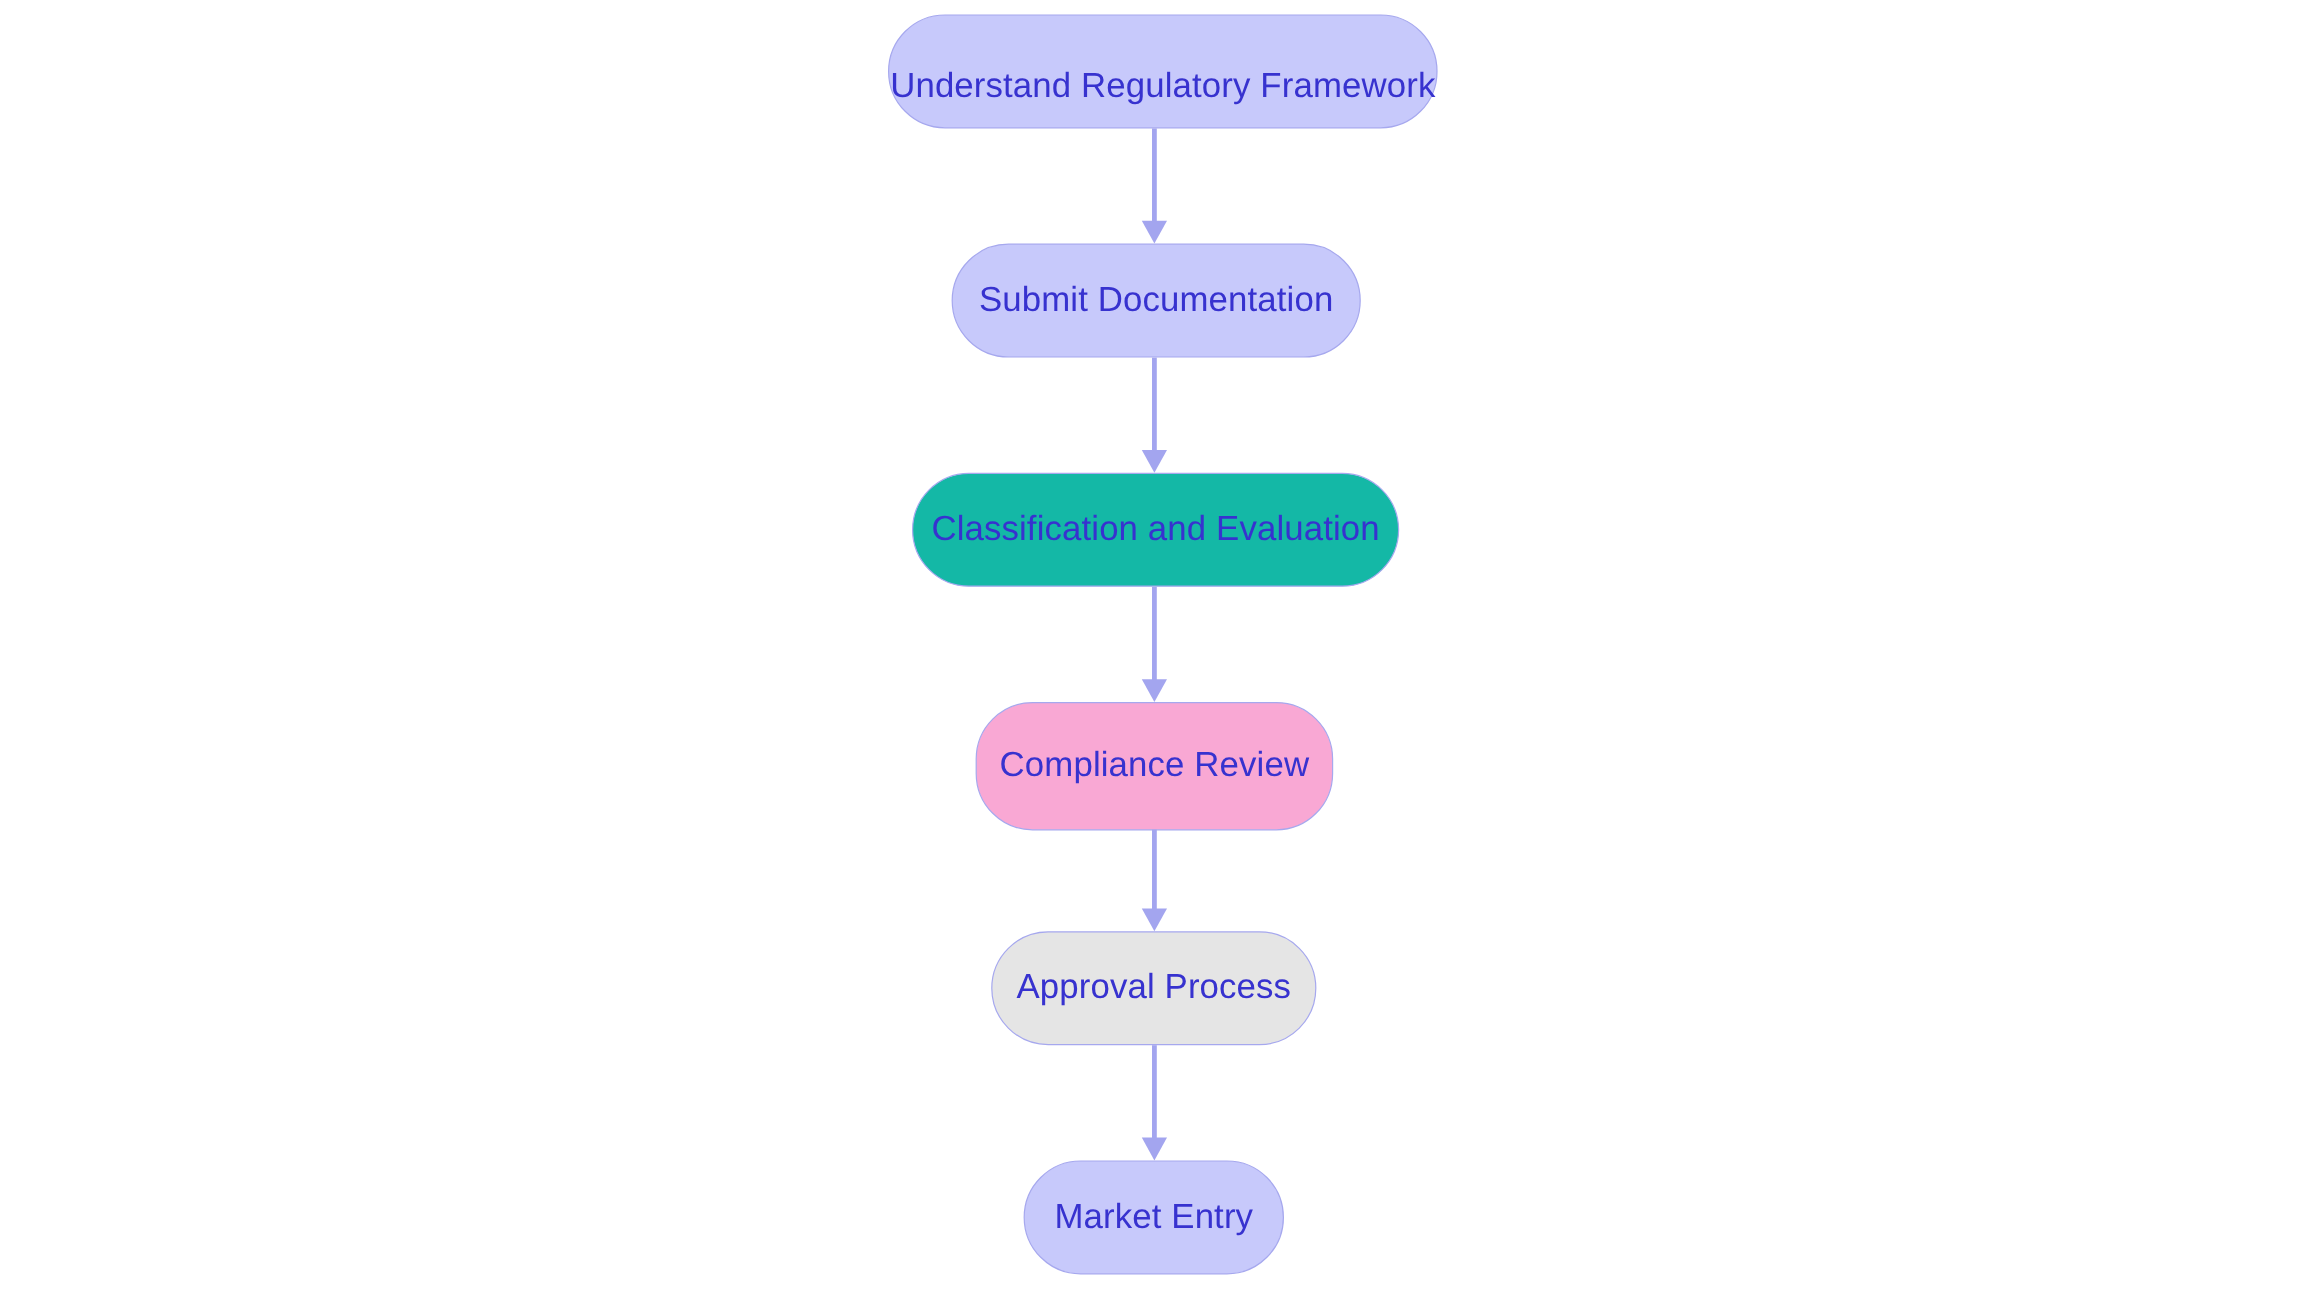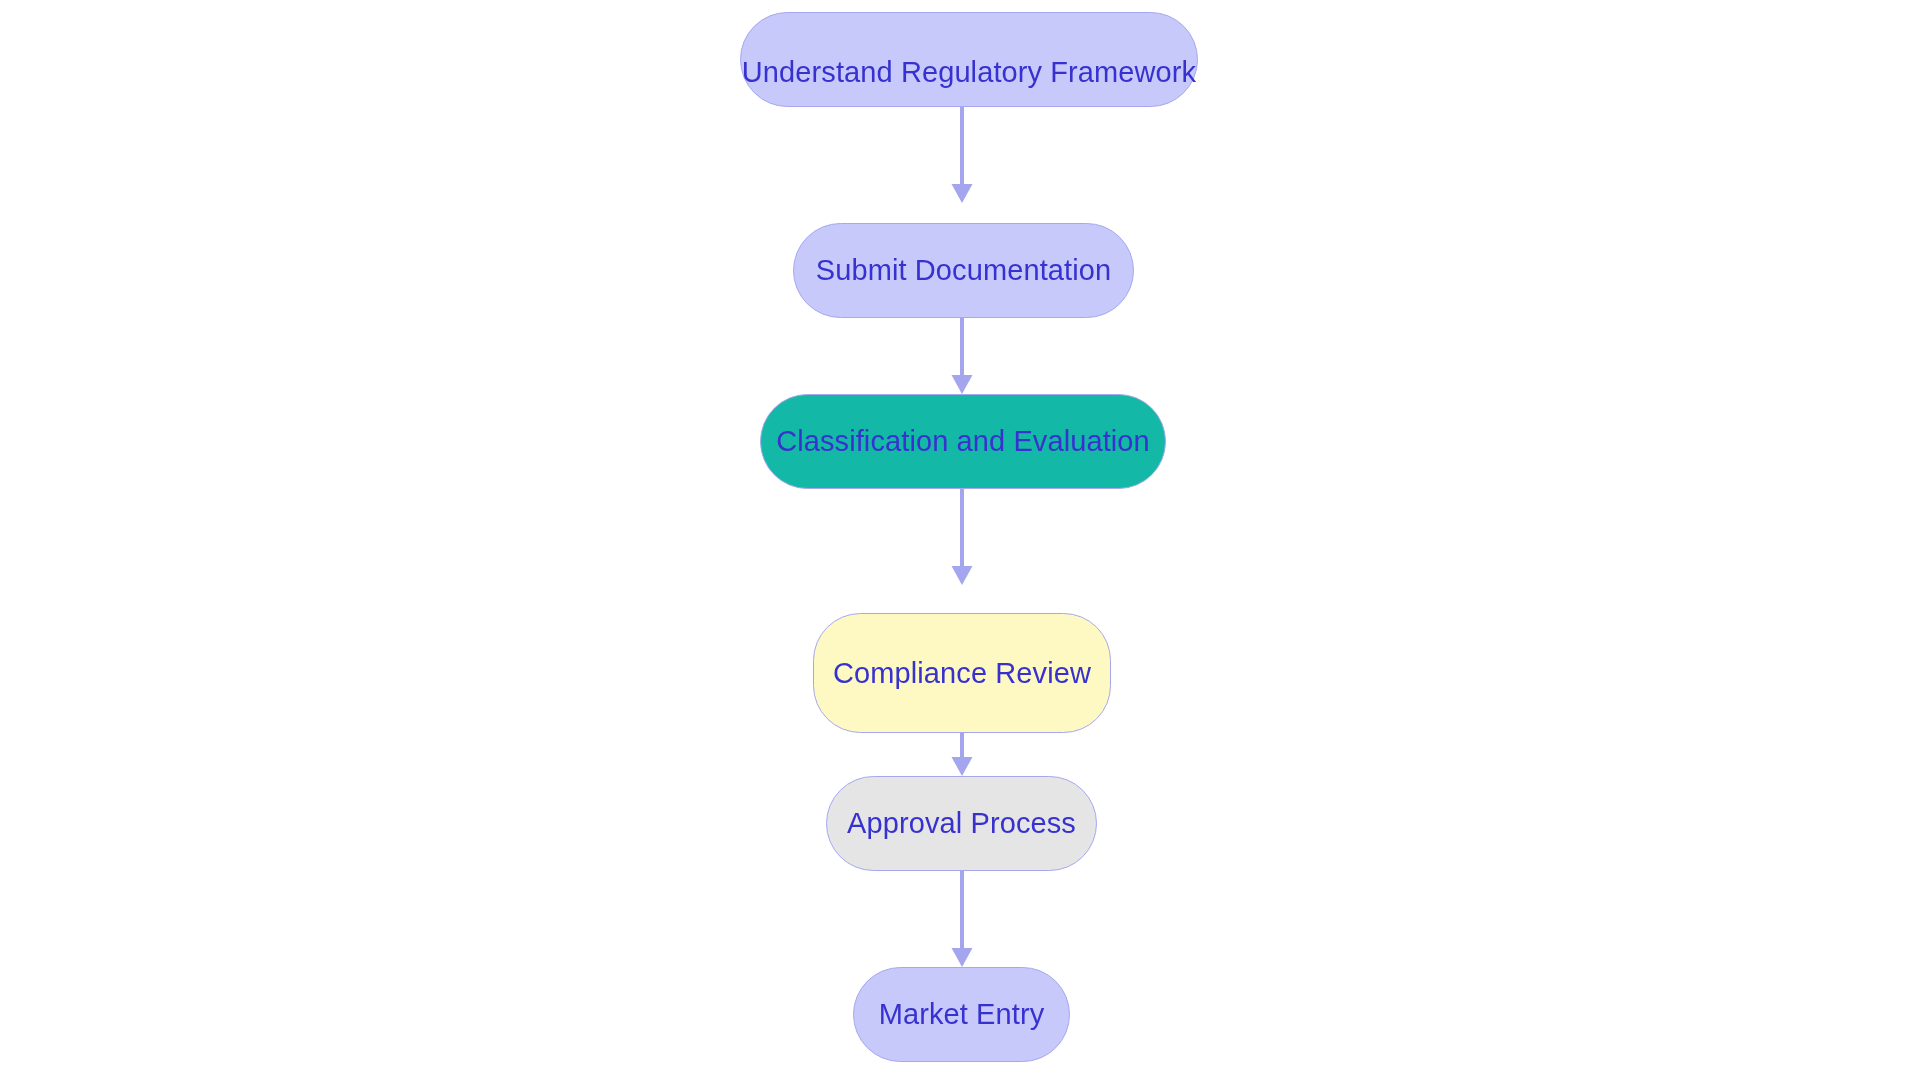--- a/index.html
+++ b/index.html
@@ -72,29 +72,29 @@
       <g>
         <line x1="962" y1="871" x2="962" y2="949" stroke="#a3a5ef" stroke-width="4"></line>
         <polygon points="951.5,948 972.5,948 962,967" fill="#a3a5ef"></polygon>
       </g>
     </svg>
 
   <div class="node" style="left: 740px; top: 12px; width: 458px; height: 95px; background: rgb(199, 201, 251); border-color: rgb(166, 168, 238); border-radius: 47.5px;">
     <span class="node-label" style="color: rgb(55, 50, 207); margin-top: 25px;">Understand Regulatory Framework</span>
   </div>
 
-  <div class="node" style="left: 793px; top: 203px; width: 341px; height: 95px; background: rgb(199, 201, 251); border-color: rgb(166, 168, 238); border-radius: 47.5px; margin-top: 20px;">
+  <div class="node" style="left: 793px; top: 203px; width: 341px; height: 95px; background: rgb(199, 201, 251); border-color: rgb(166, 168, 238); border-radius: 47.5px;">
     <span class="node-label" style="color: rgb(55, 50, 207);">Submit Documentation</span>
   </div>
 
   <div class="node" style="left: 760px; top: 394px; width: 406px; height: 95px; background: #14b8a6; border-color: rgb(166, 168, 238); border-radius: 47.5px;">
     <span class="node-label" style="color: rgb(55, 50, 207);">Classification and Evaluation</span>
   </div>
 
-  <div class="node" style="left: 813px; top: 613px; width: 298px; height: 120px; background: #fef9c3; border-color: rgb(166, 168, 238); border-radius: 47.5px;">
+  <div class="node" style="left: 813px; top: 585px; width: 298px; height: 107px; background: #f9a8d4; border-color: rgb(166, 168, 238); border-radius: 47.5px;">
     <span class="node-label" style="color: rgb(55, 50, 207);">Compliance Review</span>
   </div>
 
   <div class="node" style="left: 826px; top: 776px; width: 271px; height: 95px; background: #e5e5e5; border-color: rgb(166, 168, 238); border-radius: 47.5px;">
     <span class="node-label" style="color: rgb(55, 50, 207);">Approval Process</span>
   </div>
 
   <div class="node" style="left: 853px; top: 967px; width: 217px; height: 95px; background: rgb(199, 201, 251); border-color: rgb(166, 168, 238); border-radius: 47.5px;">
     <span class="node-label" style="color: rgb(55, 50, 207);">Market Entry</span>
   </div>

